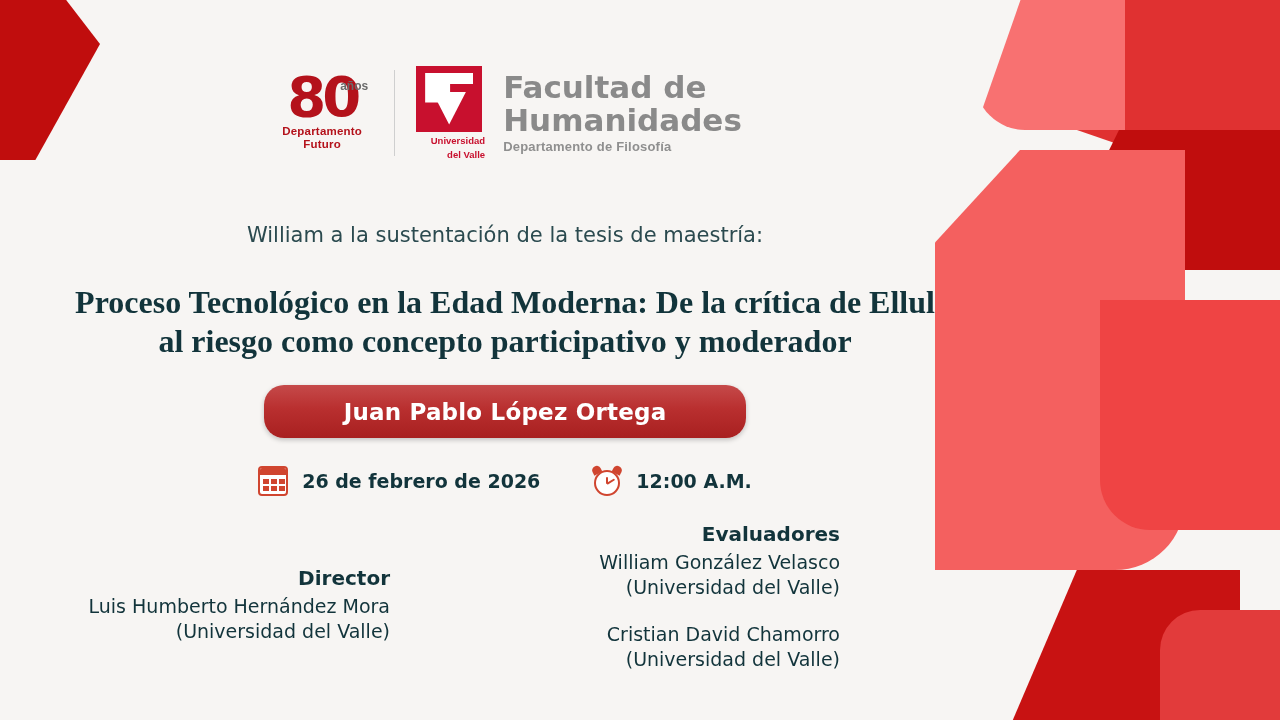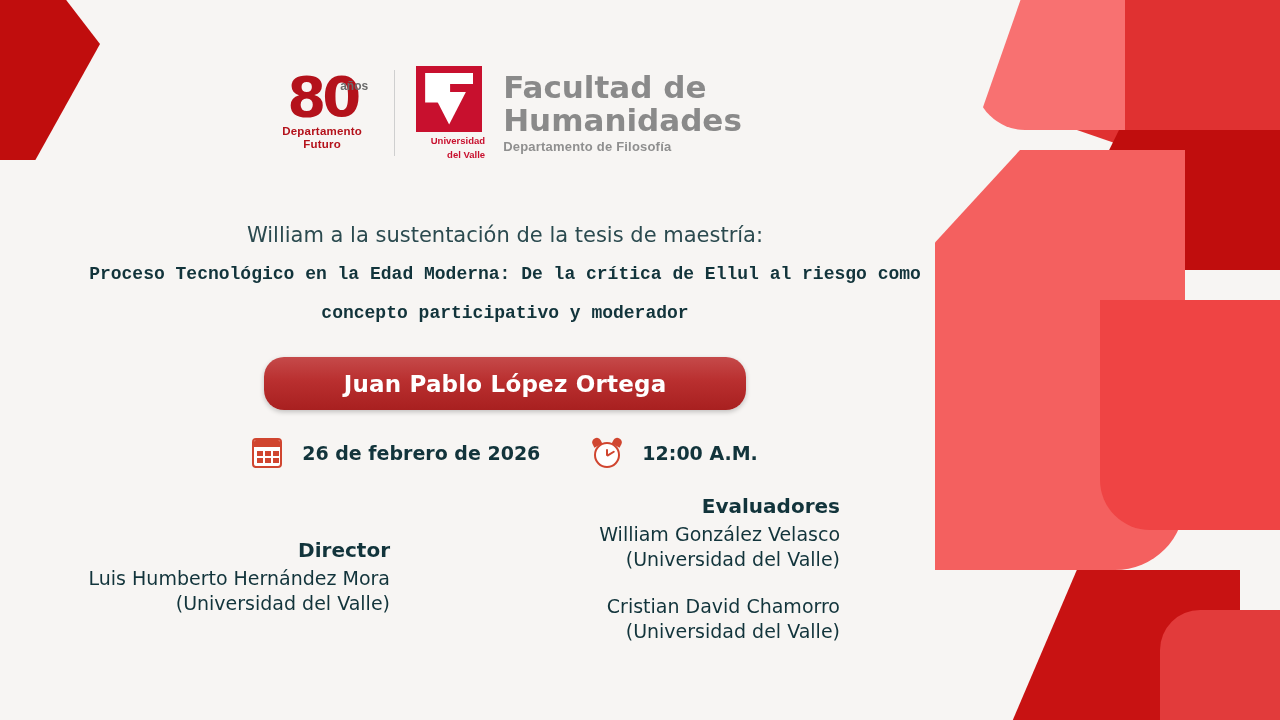--- a/index.html
+++ b/index.html
@@ -213,25 +213,25 @@
 
   
   .invite {
     margin-top: 58px;
     font-size: 21px;
     color: #2b4a4f;
     font-family: "DejaVu Sans", sans-serif;
   }
 
   .thesis-title {
-    margin: 8px auto 0;
+    margin: 36px auto 0;
     width: 860px;
-    font-family: Liberation Mono, monospace;
-    font-weight: bold;
-    font-size: 18px;
+    font-family: Liberation Serif, serif;
+    font-weight: bold;
+    font-size: 32px;
     line-height: 39px;
     color: #12343b;
   }
 
   
   .name-pill {
     margin: 24px auto 0;
     width: 482px;
     height: 53px;
     border-radius: 20px;
@@ -252,21 +252,21 @@
     margin-top: 28px;
     display: flex;
     align-items: center;
     justify-content: center;
     gap: 52px;
     font-family: "DejaVu Sans", sans-serif;
     font-weight: bold;
     font-size: 19px;
     color: #12343b;
   }
-  .dt-item { display: flex; align-items: center; gap: 20px; }
+  .dt-item { display: flex; align-items: center; gap: 14px; }
 
   .cal-icon {
     width: 30px; height: 30px;
     border: 2px solid #d0452f;
     border-radius: 4px;
     background: #fff;
     position: relative;
     overflow: hidden;
   }
   .cal-icon .cal-top {

